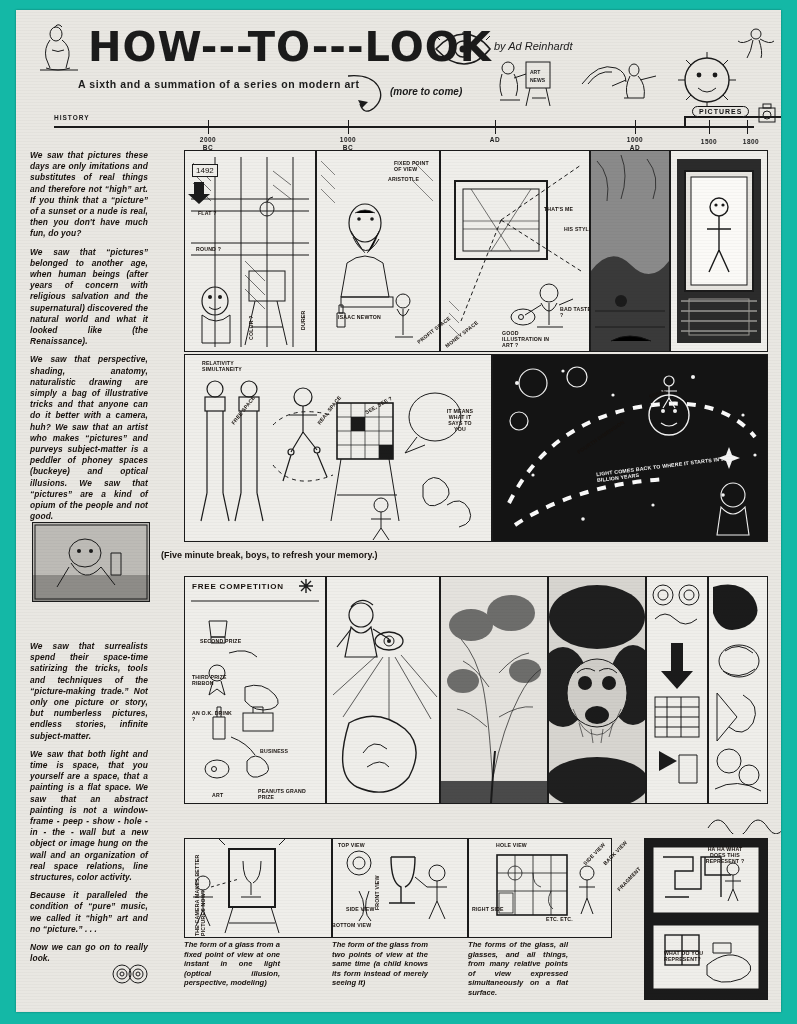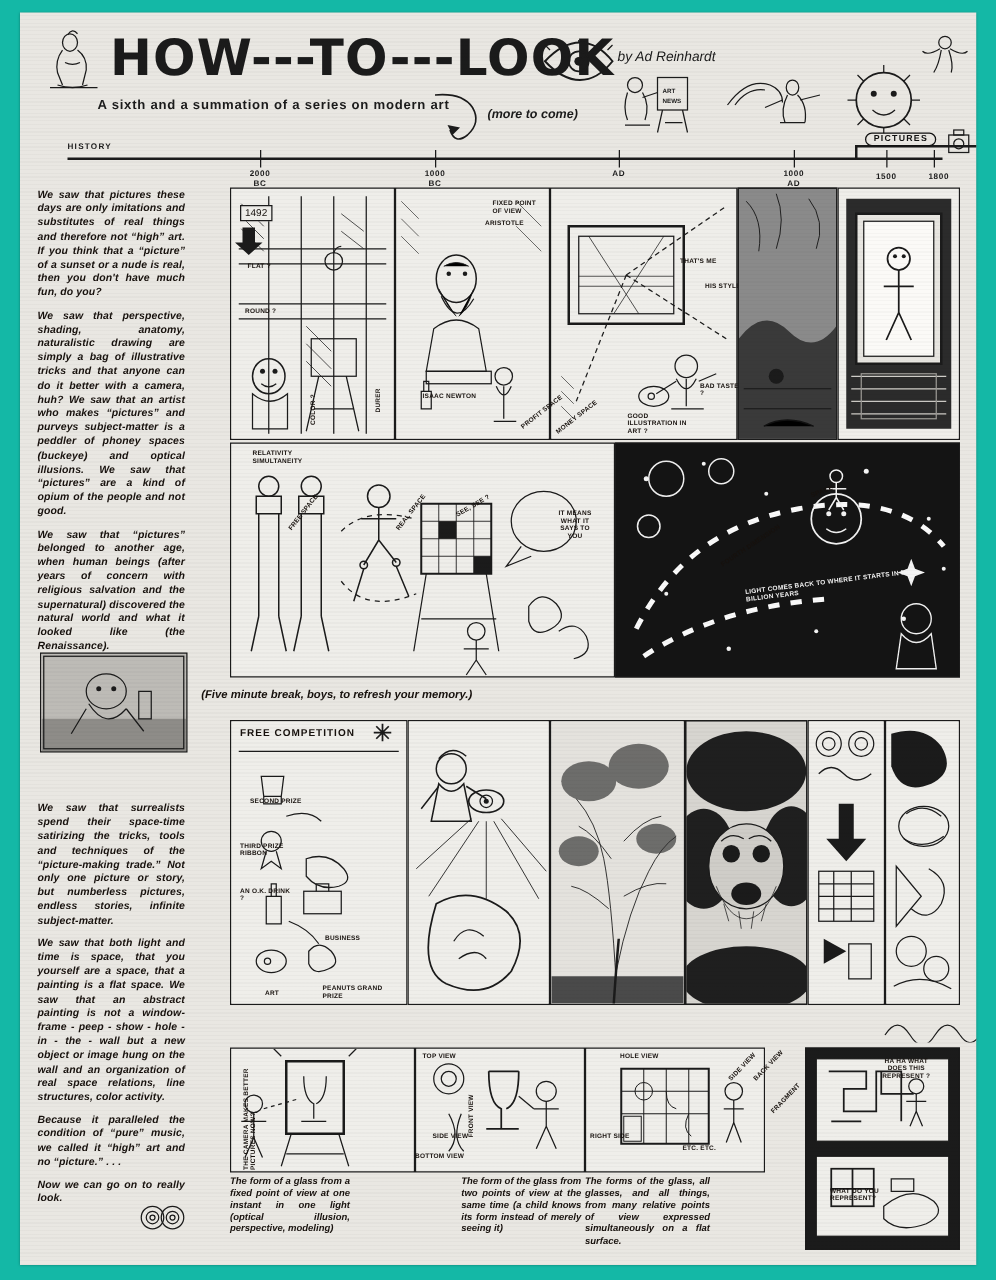--- a/index.html
+++ b/index.html
@@ -137,21 +137,21 @@
     font-style: italic;
     font-weight: bold;
     font-size: 7.6px;
     line-height: 9.6px;
     color: #17110d;
     text-align: justify;
   }
   .breakline {
     position: absolute;
     left: 145px; top: 540px;
-    font-style: italic; font-weight: bold; font-size: 9px; color: #17110d;
+    font-weight: bold; font-size: 9px; color: #17110d;
   }
   .freecomp {
     position: absolute;
     font-weight: bold; font-size: 8px; letter-spacing: .8px; color: #17110d;
   }
   .handlabel {
     position: absolute;
     font-weight: bold; font-size: 5.2px; letter-spacing: .2px; color: #17110d;
     line-height: 6px;
   }
@@ -261,22 +261,22 @@
   </div>
 
   <svg class="doodle" style="left:740px;top:92px" width="22" height="28" viewBox="0 0 22 28">
     <rect x="3" y="6" width="16" height="14" class="ink"></rect>
     <circle cx="11" cy="13" r="4" class="ink"></circle>
     <rect x="7" y="2" width="8" height="4" class="ink"></rect>
   </svg>
 
   <div class="textcol" style="left:14px; top:140px; width:118px;">
     <p>We saw that pictures these days are only imitations and substitutes of real things and therefore not “high” art. If you think that a “picture” of a sunset or a nude is real, then you don't have much fun, do you?</p>
+    <p>We saw that “pictures” belonged to another age, when human beings (after years of concern with religious salvation and the supernatural) discovered the natural world and what it looked like (the Renaissance).</p>
     <p>We saw that perspective, shading, anatomy, naturalistic drawing are simply a bag of illustrative tricks and that anyone can do it better with a camera, huh? We saw that an artist who makes “pictures” and purveys subject-matter is a peddler of phoney spaces (buckeye) and optical illusions. We saw that “pictures” are a kind of opium of the people and not good.</p>
-    <p>We saw that “pictures” belonged to another age, when human beings (after years of concern with religious salvation and the supernatural) discovered the natural world and what it looked like (the Renaissance).</p>
   </div>
 
   <div class="panel" style="left:168px; top:140px; width:130px; height:200px;">
     <svg width="130" height="200" viewBox="0 0 130 200">
       <rect x="0" y="0" width="130" height="200" fill="#efeeea"></rect>
 
       <path class="ink" d="M6 48 h118 M6 60 h118 M6 92 h118 M6 104 h118"></path>
       <path class="ink" d="M30 6 v190 M56 6 v190 M82 6 v190 M108 6 v190"></path>
 
       <g stroke="#1b1b1b" stroke-width=".6">
@@ -718,21 +718,21 @@
 
       <path class="ink" d="M26 52 q10 18 0 30 M36 52 q-8 20 2 30"></path>
 
       <g class="ink">
         <circle cx="104" cy="34" r="8"></circle>
         <path d="M104 42 v20 M94 48 h20 M104 62 l-8 18 M104 62 l8 18"></path>
         <path d="M94 48 l-12 -10"></path>
       </g>
     </svg>
   </div>
-  <div class="caption" style="left:316px; top:930px; width:96px;margin-left:37px;">The form of the glass from two points of view at the same time (a child knows its form instead of merely seeing it)</div>
+  <div class="caption" style="left:316px; top:930px; width:96px;">The form of the glass from two points of view at the same time (a child knows its form instead of merely seeing it)</div>
   <div class="handlabel" style="left:322px;top:832px">TOP VIEW</div>
   <div class="handlabel rot" style="left:358px;top:900px;transform:rotate(-90deg)">FRONT VIEW</div>
   <div class="handlabel" style="left:330px;top:896px">SIDE VIEW</div>
   <div class="handlabel" style="left:316px;top:912px">BOTTOM VIEW</div>
 
   <div class="panel" style="left:452px; top:828px; width:142px; height:98px;">
     <svg width="142" height="98" viewBox="0 0 142 98">
       <rect width="142" height="98" fill="#efeeea"></rect>
       <rect x="28" y="16" width="70" height="60" class="ink" style="stroke-width:1.6"></rect>
       <g class="ink" style="stroke-width:.8">

